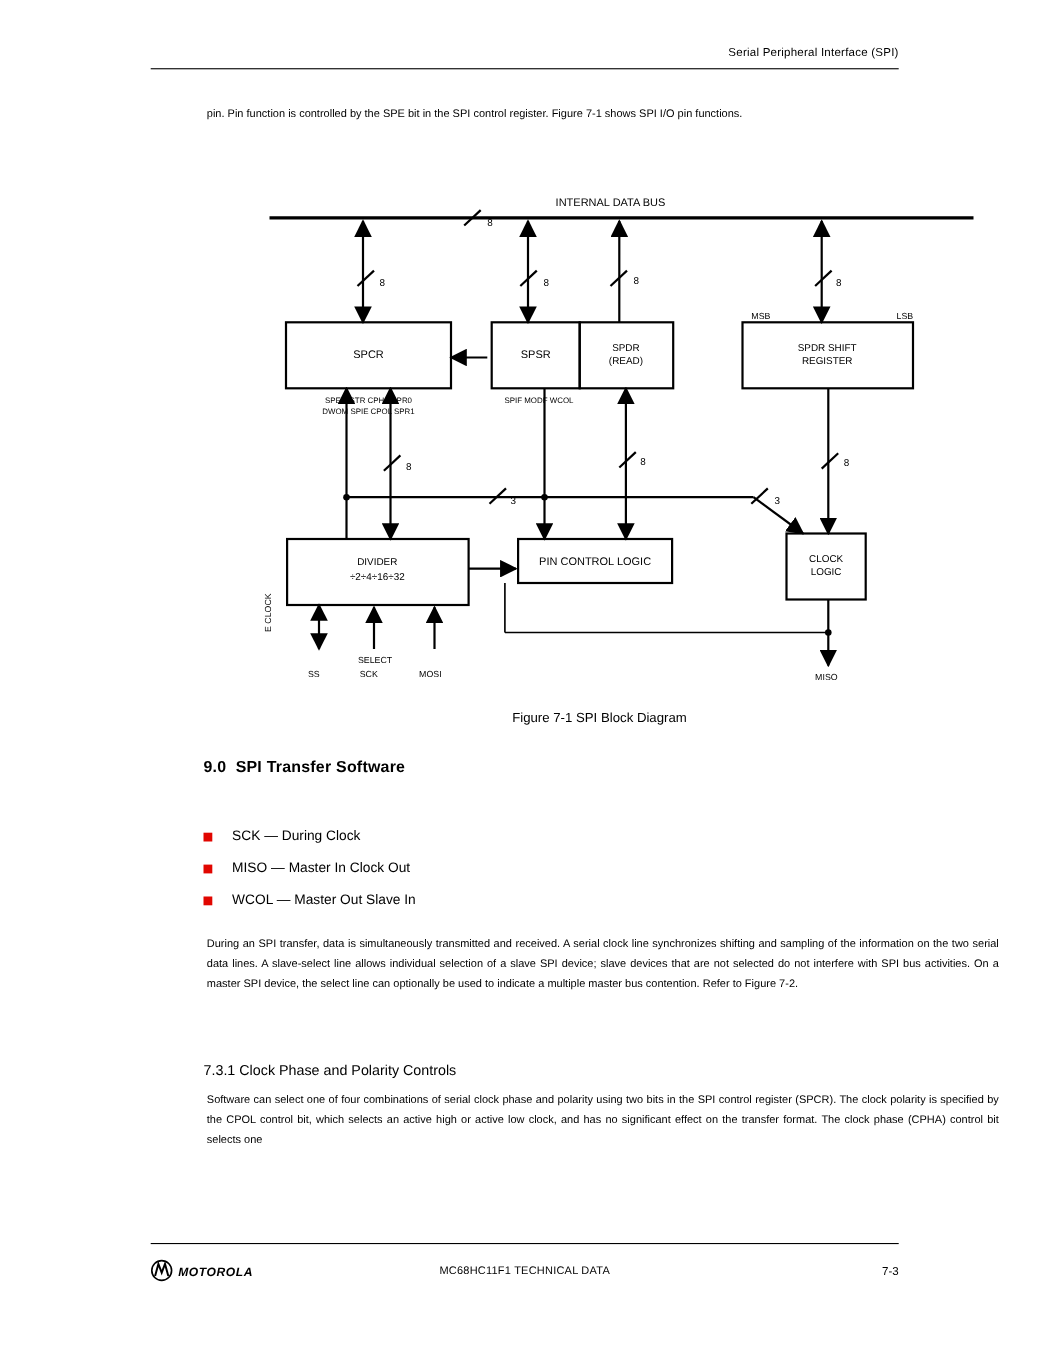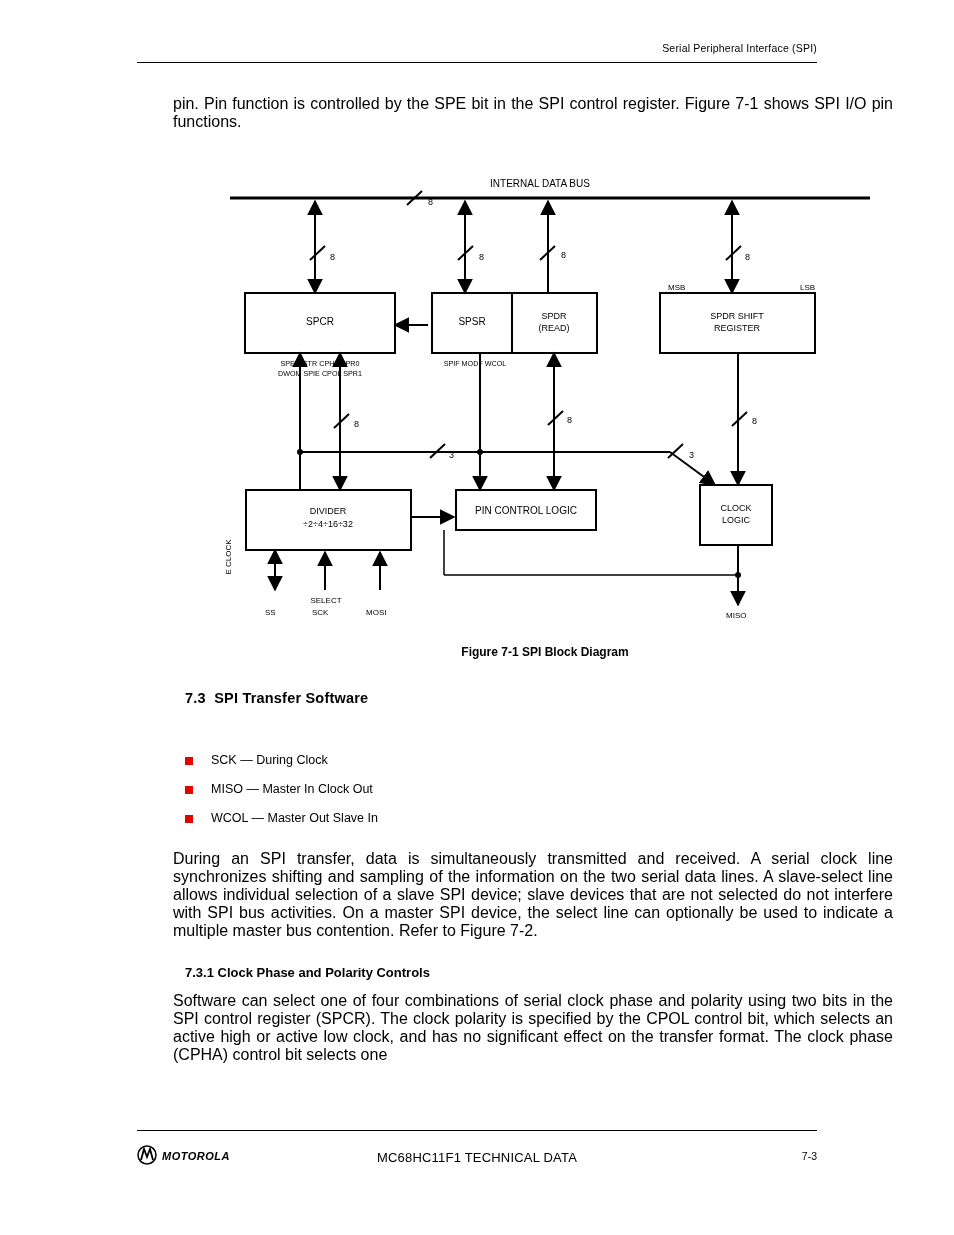--- a/index.html
+++ b/index.html
@@ -1,32 +1,32 @@
 <!DOCTYPE html>
 <html><head>
 <meta charset="utf-8">
 <style>
 html,body{margin:0;padding:0;background:#fff;font-family:Arial,Helvetica,sans-serif;color:#000}
 .page{width:840px;height:1235px;position:relative;margin:0 auto}
 .hdr-right{position:absolute;right:80px;top:42px;font-size:10.5px;letter-spacing:.2px}
 .hdr-rule{position:absolute;left:80px;right:80px;top:62px;border-top:1px solid #000}
 .intro{position:absolute;left:128px;top:95px;width:720px;font-size:12.5px;line-height:18px;text-align:justify}
-.fig{position:absolute;left:113px;top:165px}
+.fig{position:absolute;left:128px;top:165px}
 .fig svg text{font-family:Arial,Helvetica,sans-serif}
-.fig-caption{position:absolute;left:128px;top:645px;width:720px;text-align:center;font-size:12px;font-weight:bold}
+.fig-caption{position:absolute;left:128px;top:645px;width:720px;text-align:center;font-size:12px;font-weight:normal}
 .sechead{position:absolute;left:128px;font-size:14.5px;font-weight:bold;letter-spacing:.2px}
-.body{position:absolute;left:116px;width:720px;font-size:16px;line-height:18px;text-align:justify}
+.body{position:absolute;left:131px;width:720px;font-size:10px;line-height:18px;text-align:justify}
 .bullet{position:absolute;left:128px;width:720px}
 .bullet .sq{position:absolute;left:0;top:4px;width:8px;height:8px;background:#e10600}
 .bullet .tx{position:absolute;left:26px;top:0;font-size:12.5px}
 .subhead{position:absolute;left:128px;font-size:13px}
 .ftr-rule{position:absolute;left:80px;right:80px;top:1130px;border-top:1px solid #000}
 .ftr-left{position:absolute;left:80px;top:1144px}
 .ftr-left svg{display:block}
-.ftr-mid{position:absolute;left:0;right:0;top:1150px;text-align:center;font-size:13px;letter-spacing:.2px}
+.ftr-mid{position:absolute;left:0;right:0;top:1150px;text-align:center;font-size:10px;letter-spacing:.2px}
 .ftr-right{position:absolute;right:80px;top:1150px;font-size:10.5px}
 </style>
 </head>
 <body>
 
 <div class="page">
 
   <div class="hdr-right">Serial Peripheral Interface (SPI)</div>
   <div class="hdr-rule"></div>
 
@@ -141,40 +141,40 @@
       <text x="142" y="450" font-size="8">SCK</text>
       <text x="196" y="450" font-size="8">MOSI</text>
       <text x="556" y="453" font-size="8">MISO</text>
       <text x="61" y="392" font-size="8" transform="rotate(-90 61 392)" text-anchor="middle">E CLOCK</text>
     </svg>
   </div>
 
   <div class="fig-caption">Figure 7-1  SPI Block Diagram</div>
 
   <div class="sechead" style="top:690px">
-    <span>7.3</span>&nbsp;&nbsp;<span>SPI Transfer Software</span>
+    <span>9.0</span>&nbsp;&nbsp;<span>SPI Transfer Software</span>
   </div>
 
 
   <div class="bullet" style="top:753px">
     <span class="sq"></span>
     <span class="tx">SCK — During Clock</span>
   </div>
   <div class="bullet" style="top:782px">
     <span class="sq"></span>
     <span class="tx">MISO — Master In Clock Out</span>
   </div>
   <div class="bullet" style="top:811px">
     <span class="sq"></span>
     <span class="tx">WCOL — Master Out Slave In</span>
   </div>
 
   <div class="body" style="top:850px">During an SPI transfer, data is simultaneously transmitted and received. A serial clock line synchronizes shifting and sampling of the information on the two serial data lines. A slave-select line allows individual selection of a slave SPI device; slave devices that are not selected do not interfere with SPI bus activities. On a master SPI device, the select line can optionally be used to indicate a multiple master bus contention. Refer to Figure 7-2.</div>
 
-  <div class="subhead" style="top:965px;font-weight:bold">7.3.1  Clock Phase and Polarity Controls</div>
+  <div class="subhead" style="top:965px;font-weight:normal">7.3.1  Clock Phase and Polarity Controls</div>
 
   <div class="body" style="top:992px">Software can select one of four combinations of serial clock phase and polarity using two bits in the SPI control register (SPCR). The clock polarity is specified by the CPOL control bit, which selects an active high or active low clock, and has no significant effect on the transfer format. The clock phase (CPHA) control bit selects one</div>
 
   <div class="ftr-rule"></div>
 
   <div class="ftr-left">
     <svg width="120" height="22" viewBox="0 0 120 22">
       <circle cx="10" cy="11" r="9" fill="none" stroke="#000" stroke-width="1.5"></circle>
       <path d="M4 16 L7 5 L10 13 L13 5 L16 16" fill="none" stroke="#000" stroke-width="1.8"></path>
       <text x="25" y="16" font-size="11" font-weight="bold" font-style="italic" letter-spacing="0.5">MOTOROLA</text>

